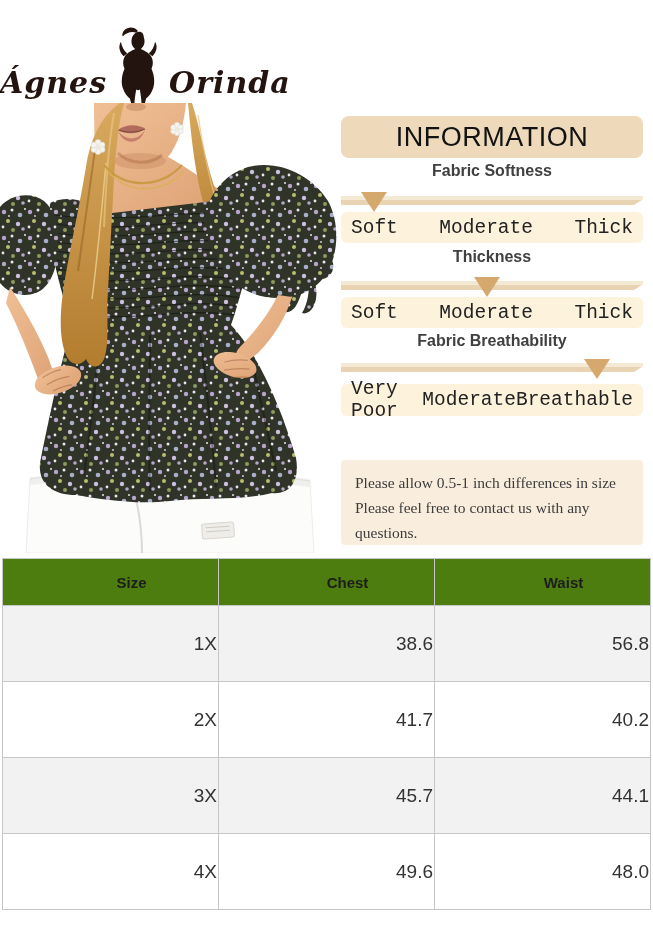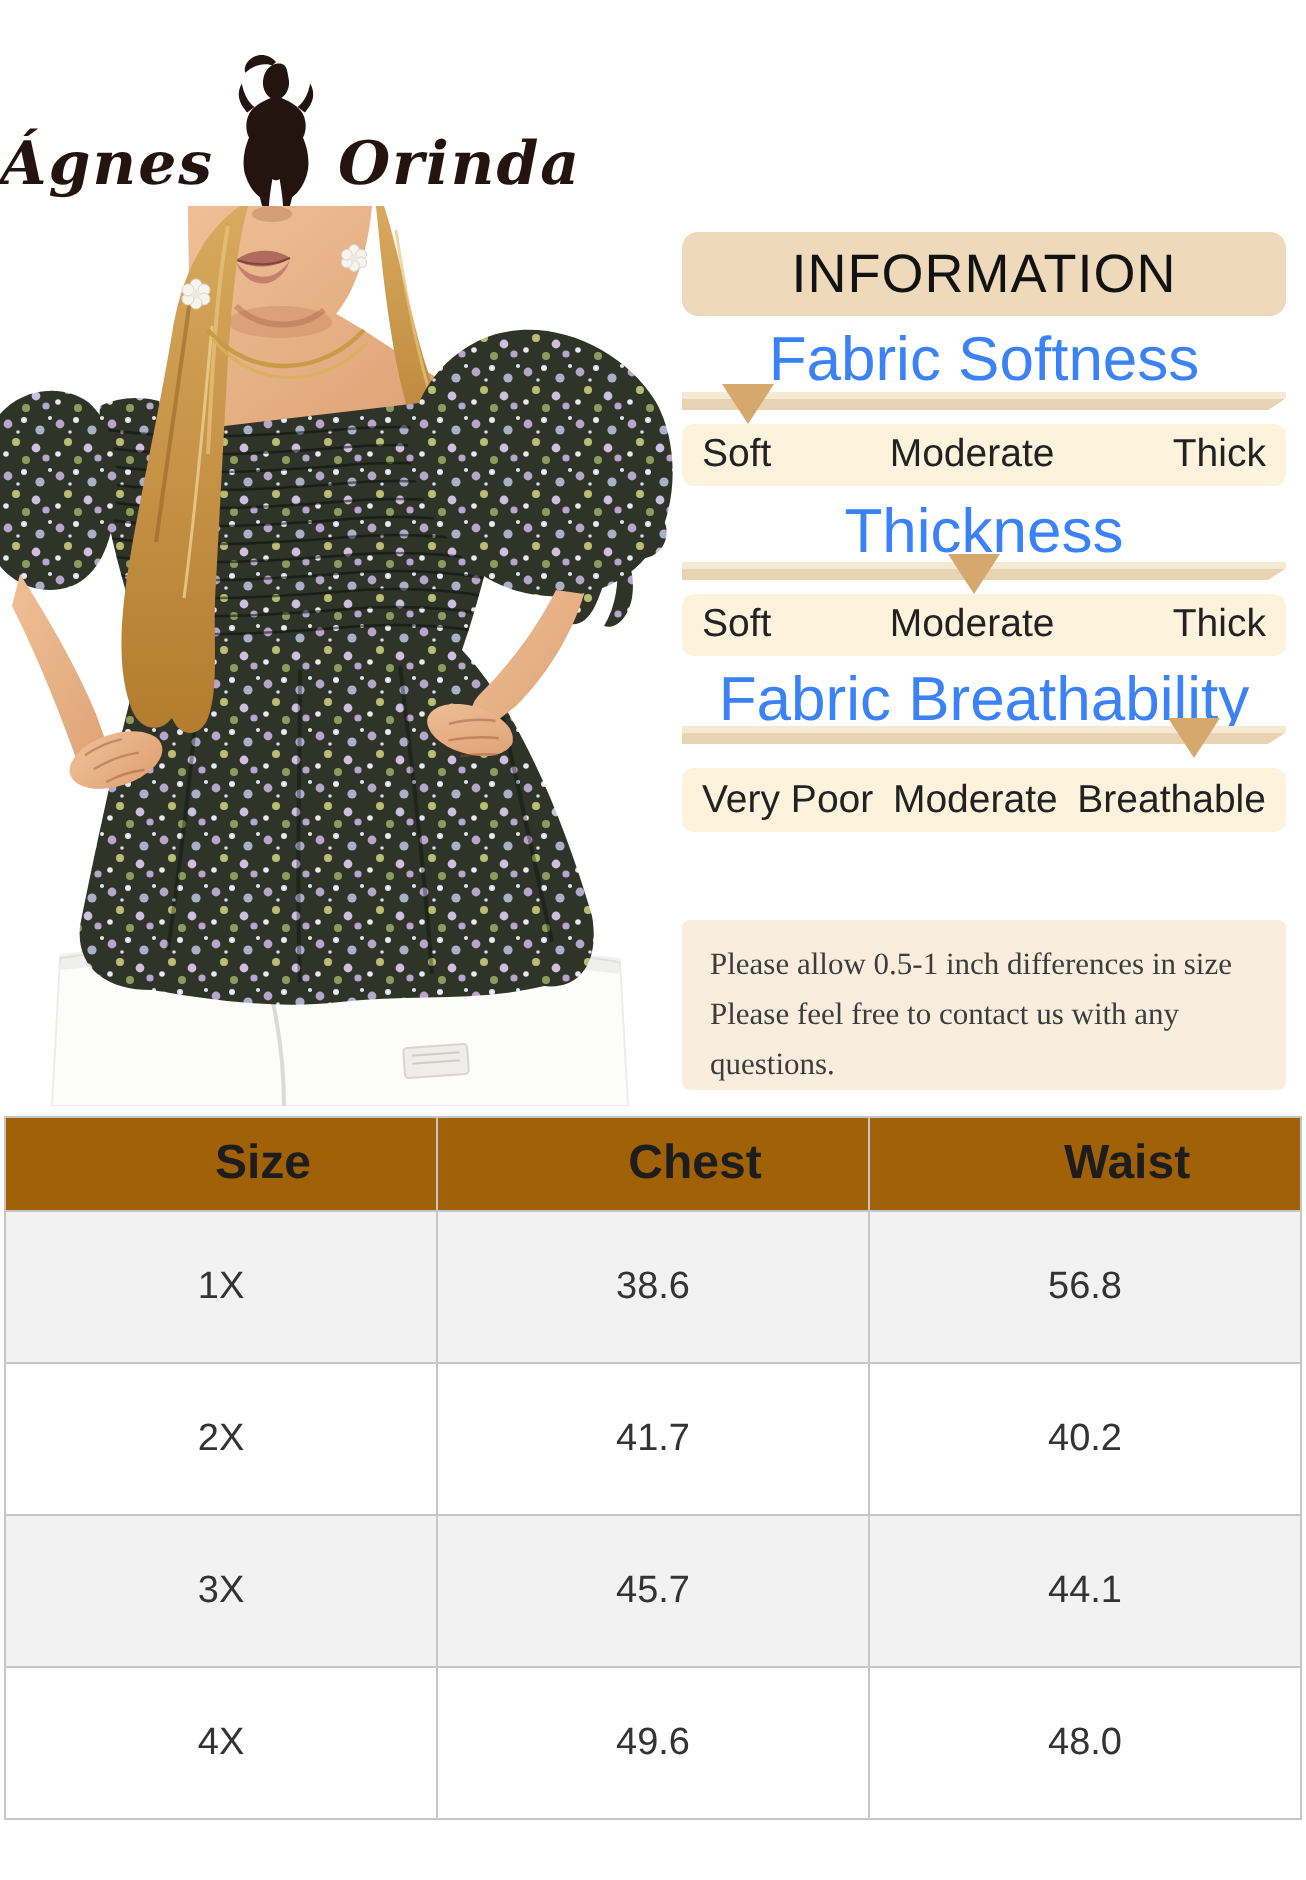--- a/index.html
+++ b/index.html
@@ -13,47 +13,47 @@
              font-size:30px;color:#241410;letter-spacing:1px;padding-bottom:10px;}
   .logo-fig{width:54px;height:86px;}
 
   
   .info-col{position:absolute;left:341px;top:0;width:302px;}
   .info-header{position:absolute;left:0;top:116px;width:302px;height:42px;
                background:#eed9bb;border-radius:8px;display:flex;align-items:center;
                justify-content:center;font-size:27px;font-weight:normal;color:#121212;
                letter-spacing:.5px;}
   .scale-title{position:absolute;left:0;width:302px;text-align:center;
-               font-size:31px;font-weight:normal;color:#3b82f6;}
+               font-size:16px;font-weight:bold;color:#404040;}
   .t1{top:162px;} .t2{top:248px;} .t3{top:332px;}
   .ribbon{position:absolute;left:0;width:302px;height:9px;
           background:linear-gradient(#f4e9d3 0%,#f4e9d3 40%,#e8d3b2 40%,#e8d3b2 100%);
           clip-path:polygon(0 0,100% 0,100% 35%,calc(100% - 9px) 100%,0 100%);}
   .r1{top:196px;} .r2{top:281px;} .r3{top:363px;}
   .marker{position:absolute;width:0;height:0;border-left:13px solid transparent;
           border-right:13px solid transparent;border-top:20px solid #d5a96e;}
   .m1{top:192px;} .m2{top:277px;} .m3{top:359px;}
   .scale-labels{position:absolute;left:0;width:302px;height:31px;background:#fdf3dd;
                 border-radius:6px;display:flex;align-items:center;
                 justify-content:space-between;padding:14px 10px;box-sizing:border-box;
-                font-size:19.5px;color:#222;}
+                font-size:19.5px;color:#222;font-family:Liberation Mono, monospace;}
   .l1{top:212px;} .l2{top:297px;} .l3{top:384px;height:32px;}
 
   .note-box{position:absolute;left:0;top:460px;width:302px;height:85px;
             background:#f9eedd;border-radius:4px;box-sizing:border-box;
             padding:10px 12px 0 14px;font-family:"Liberation Serif",serif;
             font-size:15.5px;color:#3c3c3c;line-height:1.62;}
 
   
   .size-table{position:absolute;left:2px;top:558px;width:649px;
               border-collapse:collapse;table-layout:fixed;}
   .size-table th,.size-table td{border:1px solid #c6c6c6;text-align:center;
               vertical-align:middle;}
-  .size-table th{height:44px;font-size:24px;font-weight:bold;color:#1d1d1d;background:#a16207;padding-left:43px;}
-  .size-table td{height:73px;font-size:19px;color:#333333;background:#ffffff;}
+  .size-table th{height:44px;font-size:15px;font-weight:bold;color:#1d1d1d;background:#4d7c0f;padding-left:43px;}
+  .size-table td{height:73px;font-size:19px;color:#333333;background:#ffffff;text-align:right;}
   .size-table tbody tr:nth-child(odd) td{background:#f2f2f2;}
 
   
   .photo{position:absolute;left:0;top:103px;width:337px;height:450px;}
 </style>
 </head>
 <body>
 
 <div id="page">
 

